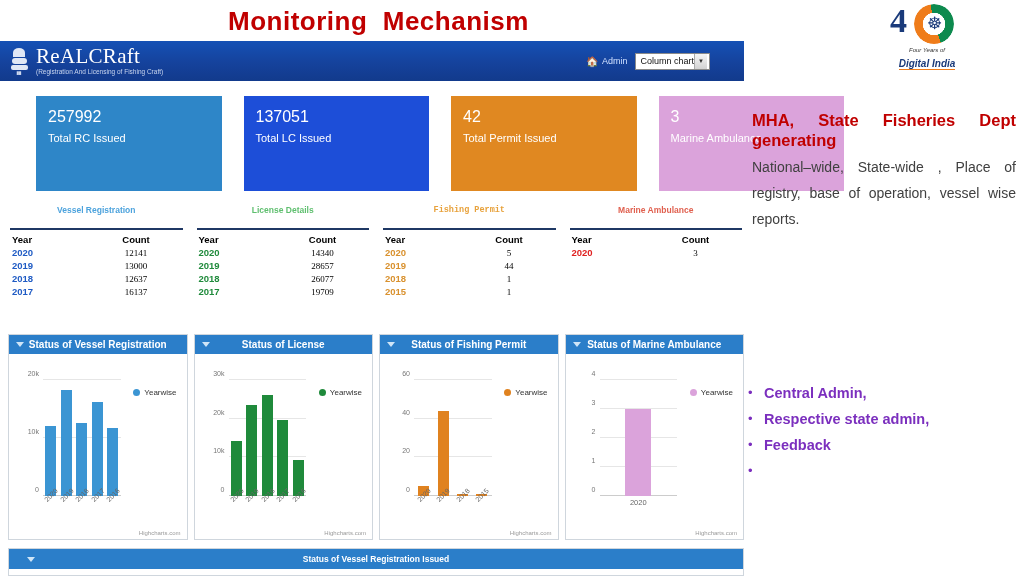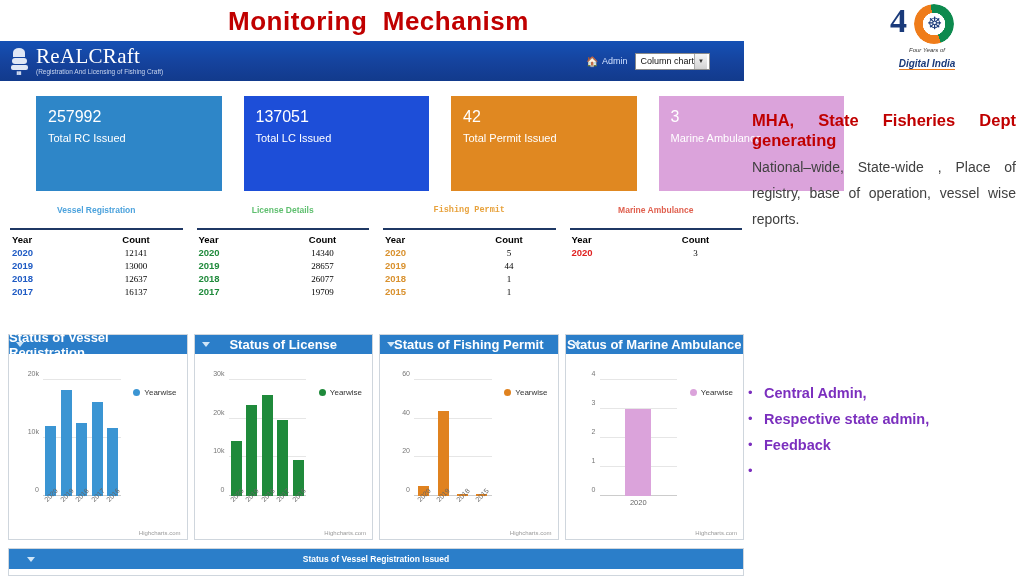--- a/index.html
+++ b/index.html
@@ -101,21 +101,21 @@
   }
   .tbl th.c, .tbl td.c { text-align:center; }
   .tbl td { font-size:9px; padding:1px 4px; color:#000;
             font-family:"Liberation Serif", serif; }
   .tbl td.yr { font-weight:bold; font-family:"Liberation Sans", sans-serif; font-size:9.5px;}
 
   
   .panels { position:absolute; left:8px; top:334px; width:736px; display:flex; gap:6px; }
   .panel { flex:1; border:1px solid #cfd6dd; background:#fff; height:206px; position:relative; }
   .panel-head {
-    height:19px; background:#2b7ec9; color:#fff; font-size:13px; font-weight:bold;
+    height:19px; background:#2b7ec9; color:#fff; font-size:10px; font-weight:bold;
     display:flex; align-items:center; justify-content:center; position:relative;
   }
   .panel-head .tri {
     position:absolute; left:7px; top:7px; width:0;height:0;
     border-left:4px solid transparent; border-right:4px solid transparent; border-top:5px solid #cfe5f7;
   }
   .panel-body { position:relative; height:186px; }
   .hc-credit { position:absolute; right:6px; bottom:4px; font-size:6px; color:#999; }
   .legend { position:absolute; right:10px; top:34px; display:flex; align-items:center; gap:4px; }
   .legend .dot { width:7px; height:7px; border-radius:50%; }

